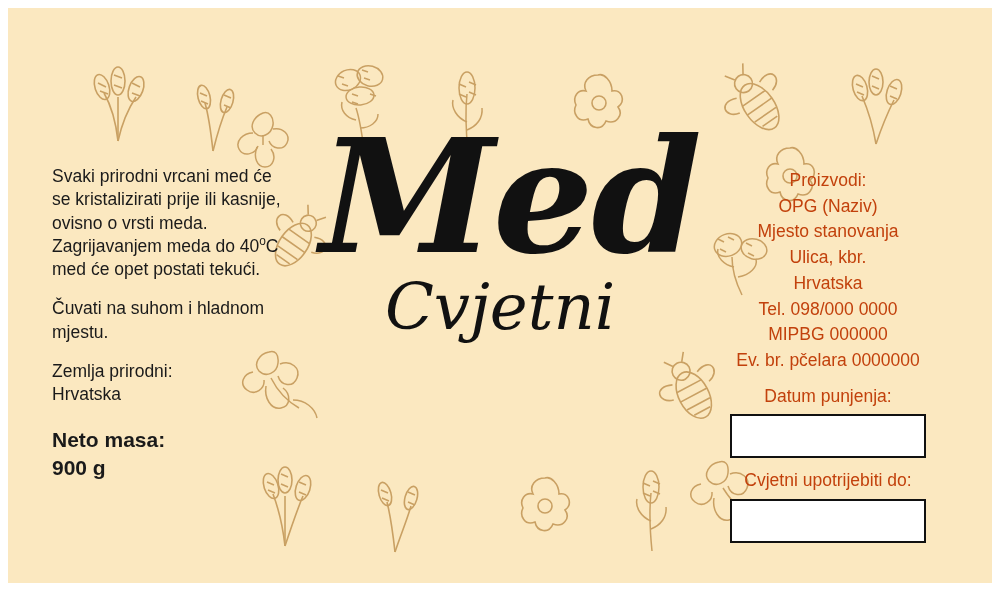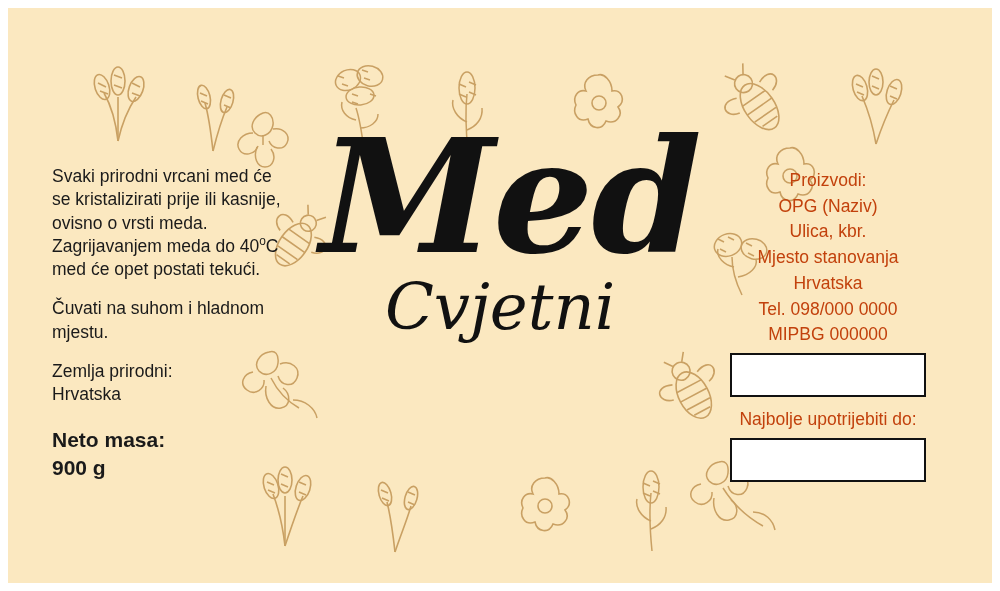--- a/index.html
+++ b/index.html
@@ -352,25 +352,27 @@
   </div>
 
   <div class="center-col">
     <div class="title-med">Med</div>
     <div class="title-cvjetni">Cvjetni</div>
   </div>
 
   <div class="right-col">
     <div class="line">Proizvodi:</div>
     <div class="line">OPG (Naziv)</div>
+    <div class="line">Mjesto stanovanja</div>
     <div class="line">Ulica, kbr.</div>
-    <div class="line">Mjesto stanovanja</div>
     <div class="line">Hrvatska</div>
     <div class="line">Tel. 098/000 0000</div>
     <div class="line">MIPBG 000000</div>
-
+    <div class="line">Ev. br. pčelara 0000000</div>
+
+    <div class="field-label">Datum punjenja:</div>
     <div class="field-box"></div>
 
-    <div class="field-label">Najbolje upotrijebiti do:</div>
+    <div class="field-label">Cvjetni upotrijebiti do:</div>
     <div class="field-box second"></div>
   </div>
 
 </div>
 
 </body></html>

